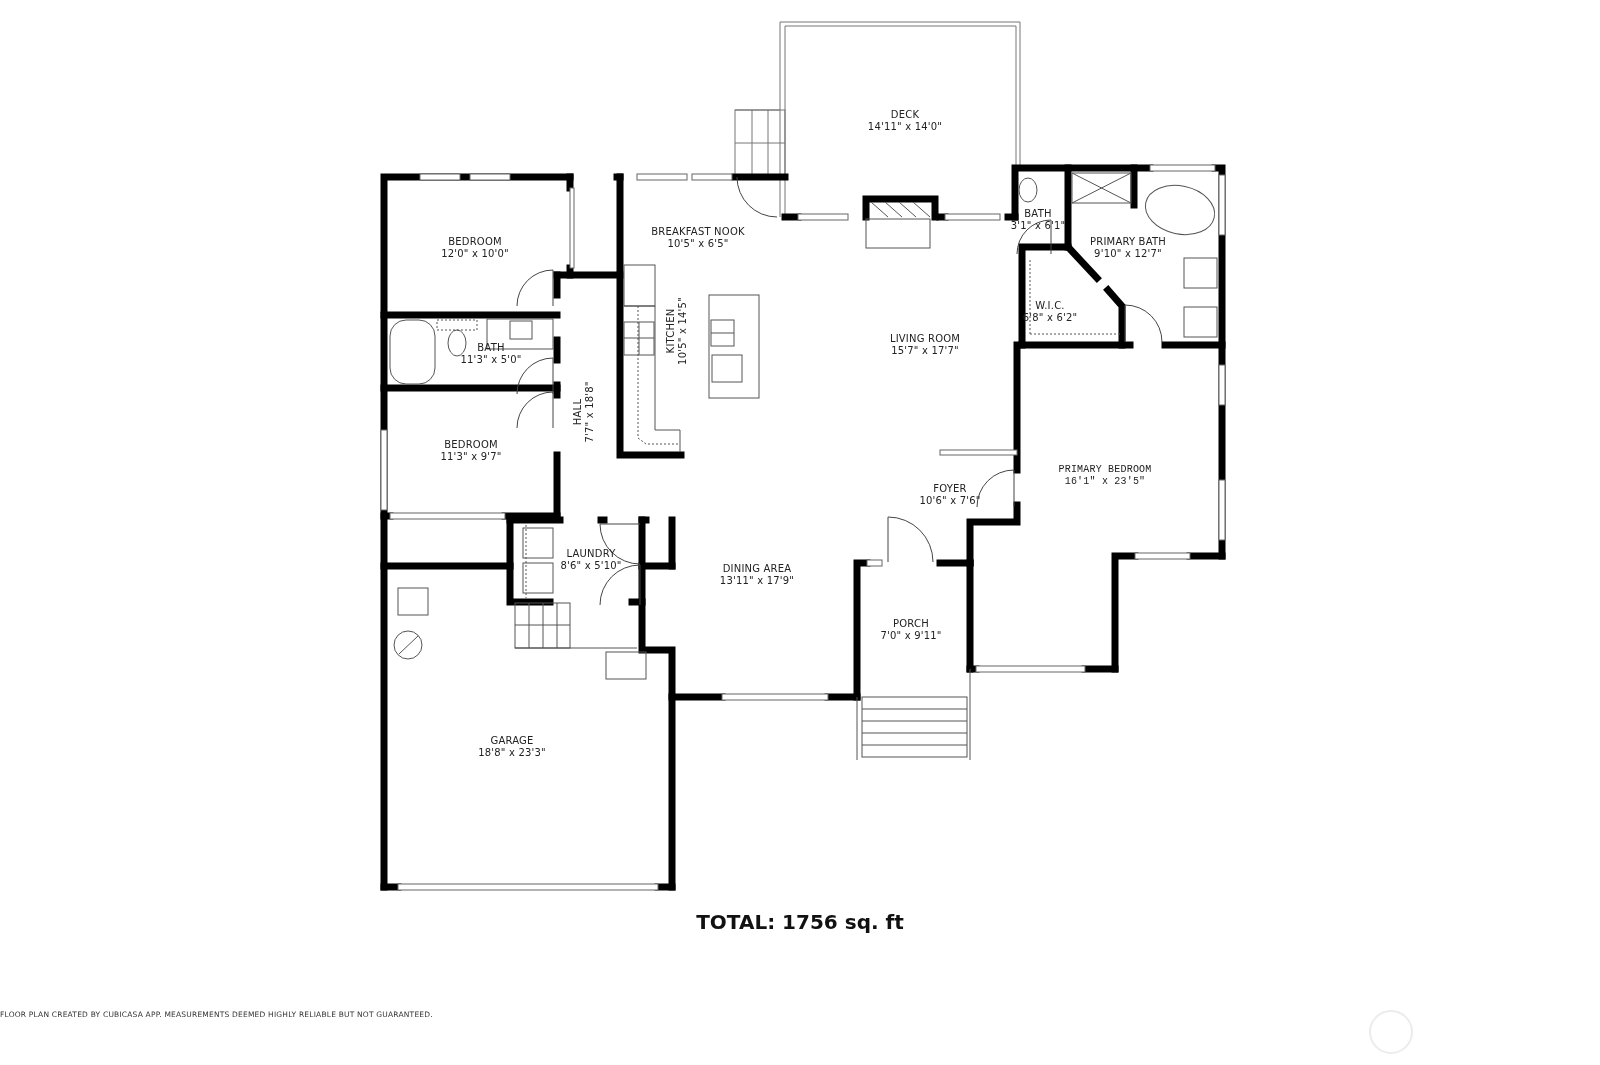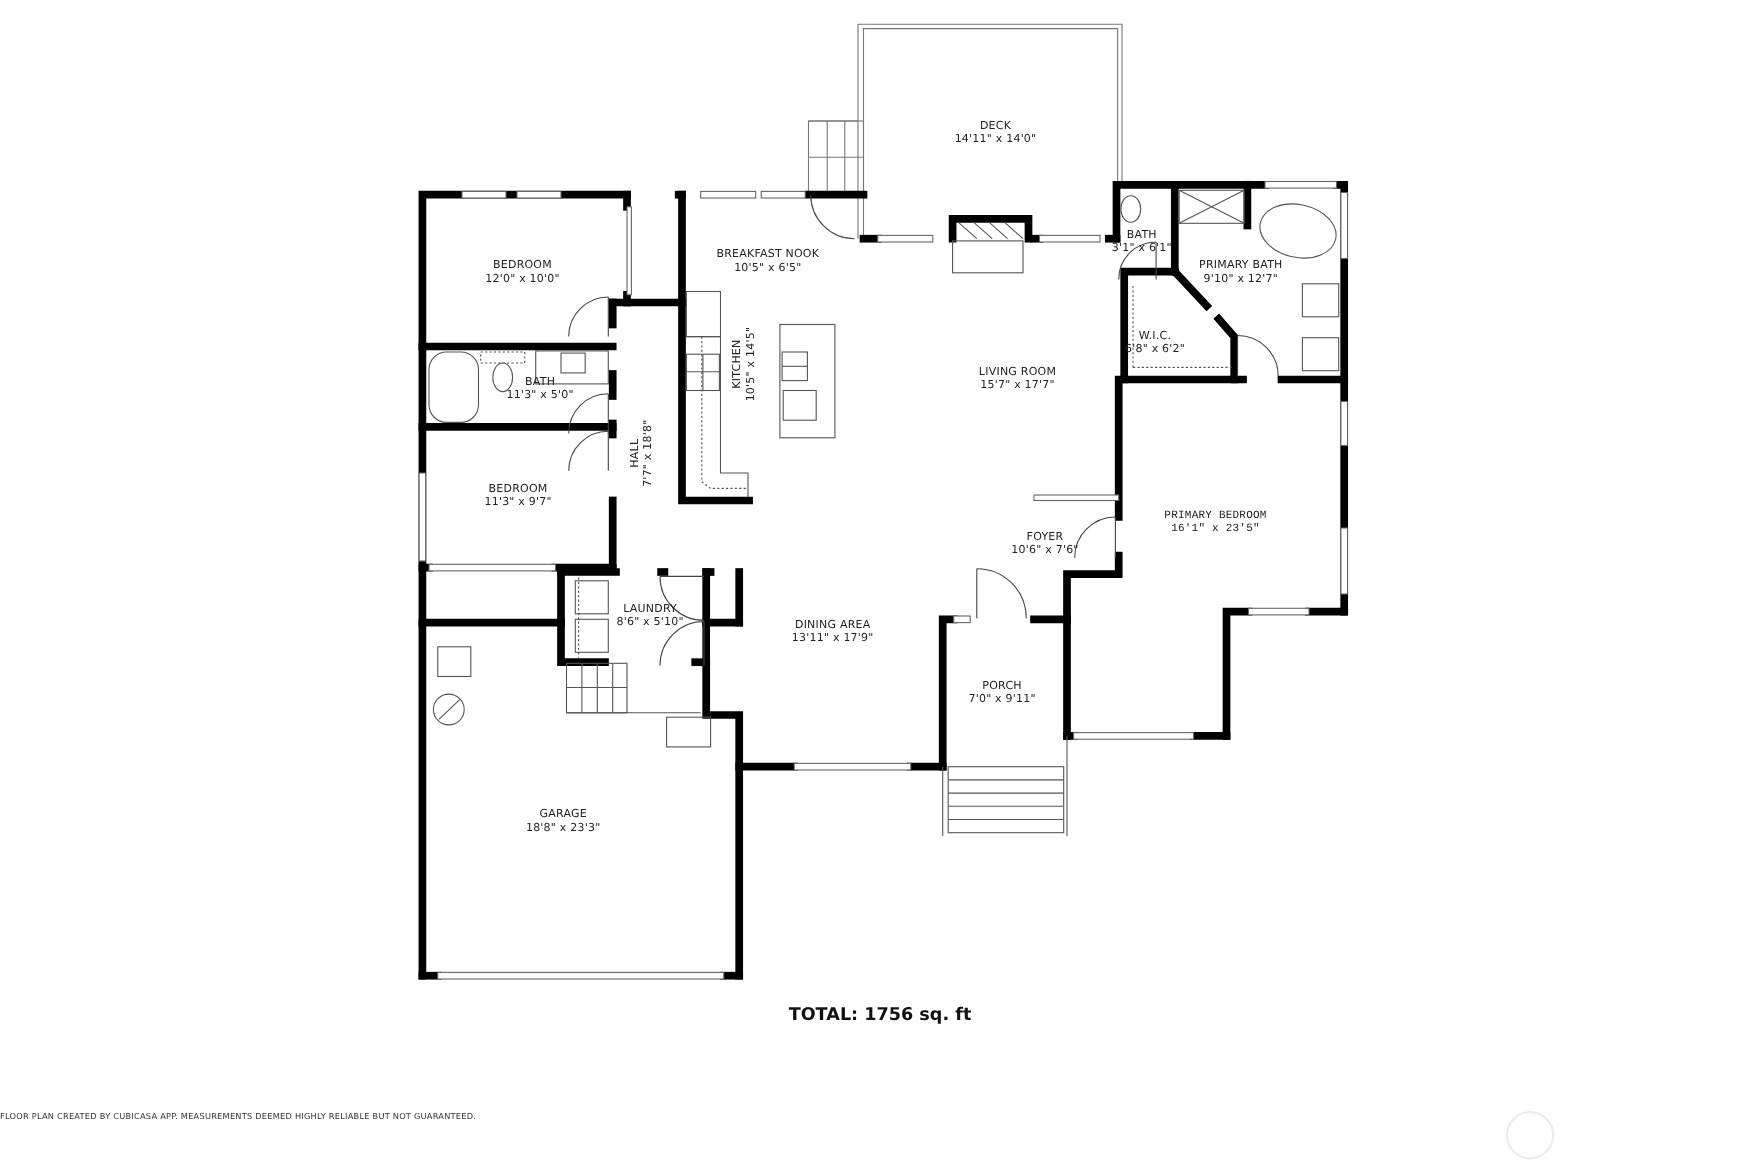--- a/index.html
+++ b/index.html
@@ -3,21 +3,21 @@
 <meta charset="utf-8">
 <style>
   html, body { margin: 0; padding: 0; background: #ffffff; }
   body { width: 1600px; height: 1065px; position: relative; overflow: hidden; font-family: "DejaVu Sans", sans-serif; color: #222; }
   #plan { position: absolute; left: 0; top: 0; width: 1600px; height: 900px; }
   .room-label { position: absolute; text-align: center; font-size: 10px; line-height: 12px; color: #222; transform: translate(-50%, -50%); white-space: nowrap; letter-spacing: 0.2px; }
   .room-label.vertical { transform: translate(-50%, -50%) rotate(-90deg); }
   .room-name { display: block; }
   .room-dim { display: block; }
   #summary { position: absolute; left: 0; top: 912px; width: 1600px; text-align: center; font-family: "DejaVu Sans", sans-serif; color: #111; }
-  #summary .total { font-weight: bold; font-size: 16px; line-height: 20px; }
+  #summary .total { font-weight: bold; font-size: 20px; line-height: 20px; }
   #summary .line { font-size: 15.5px; line-height: 19.5px; }
   #disclaimer { position: absolute; left: 0; top: 1010px; width: 1600px; text-align: left; font-size: 7.5px; letter-spacing: 0.2px; color: #333; }
   #watermark { position: absolute; left: 1369px; top: 1010px; width: 44px; height: 44px; border: 2px solid #ececec; border-radius: 50%; box-sizing: border-box; }
 </style>
 </head>
 <body>
 
 <svg id="plan" width="1600" height="900" viewBox="0 0 1600 900" xmlns="http://www.w3.org/2000/svg">
 
   <g fill="none" stroke="#777" stroke-width="1">

